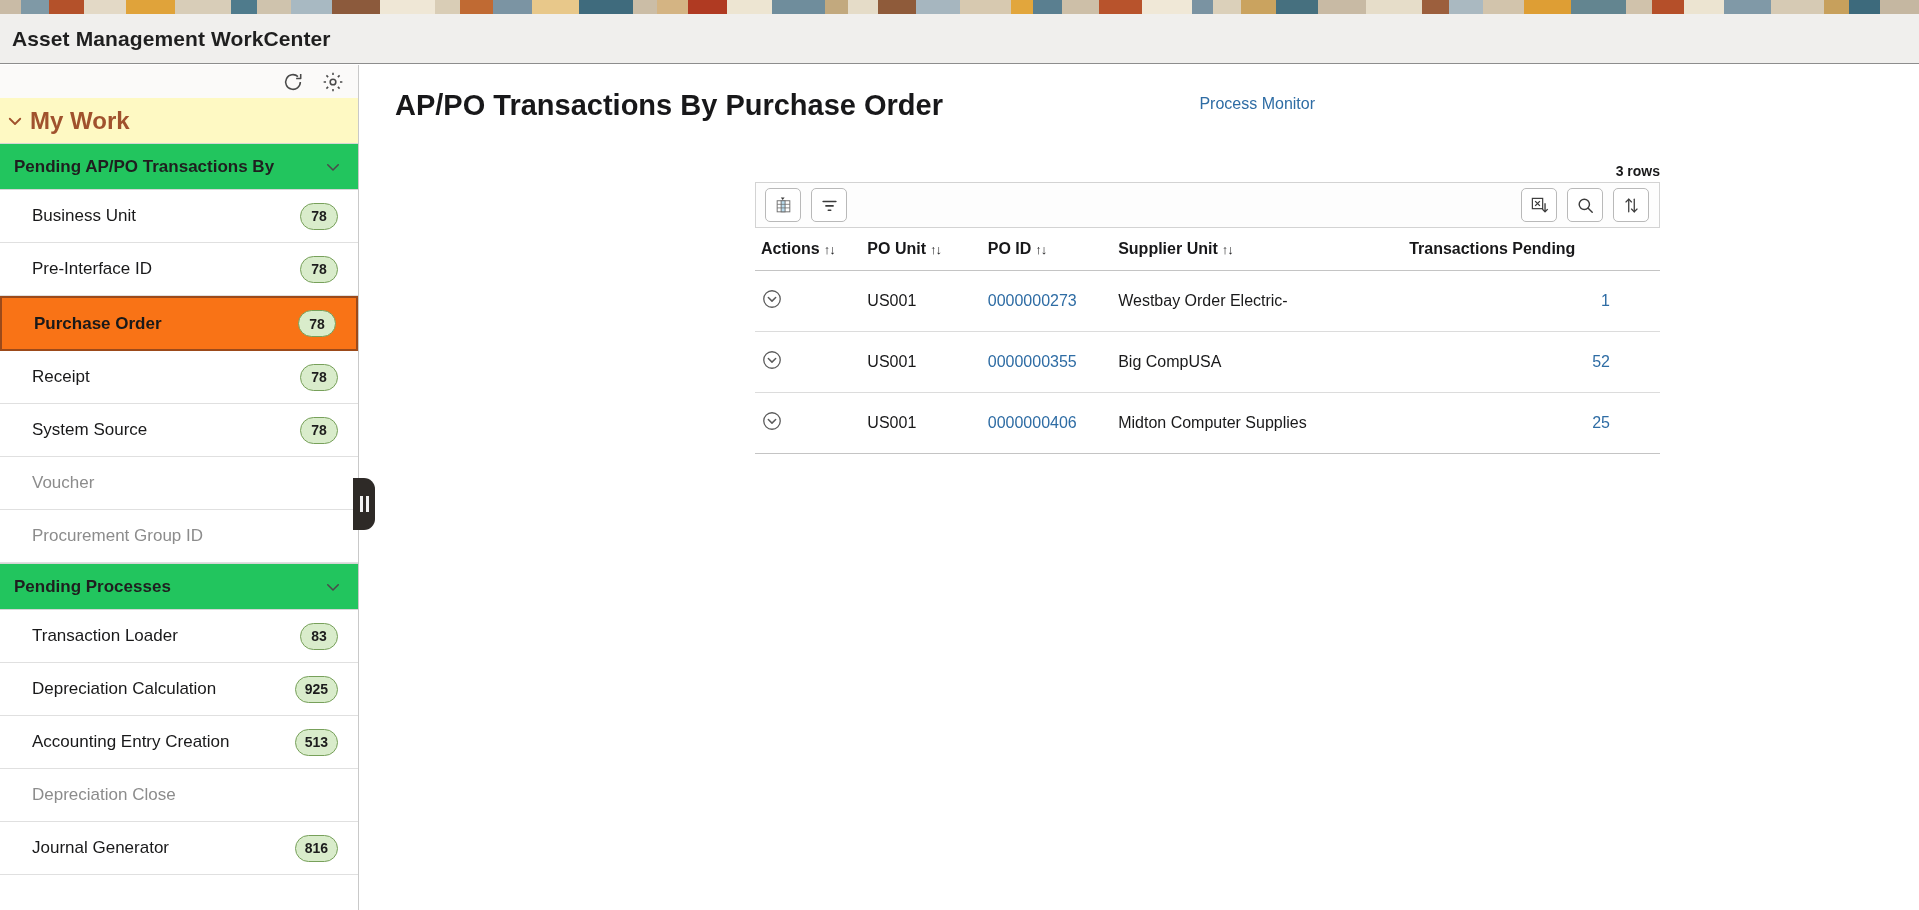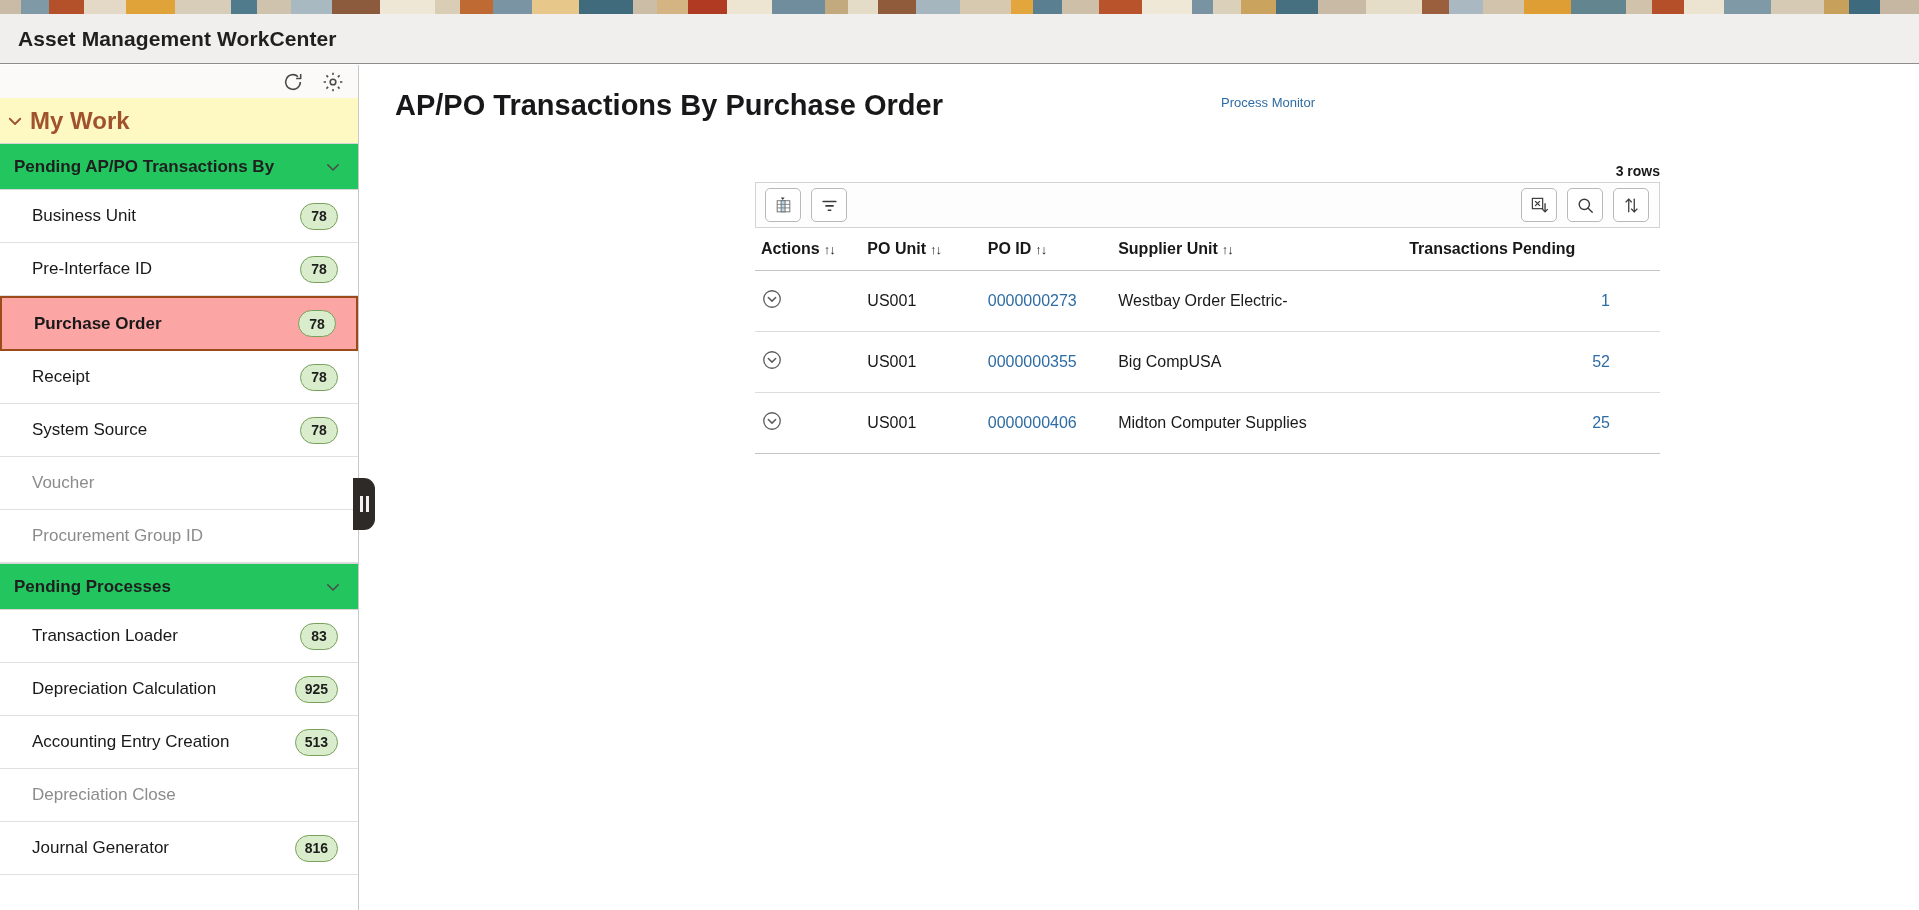--- a/index.html
+++ b/index.html
@@ -24,21 +24,21 @@
   
   #app-header {
     position: absolute; top: 14px; left: 0;
     width: 1919px; height: 50px;
     background: #f0efed;
     border-bottom: 1px solid #8d8d8d;
     display: flex; align-items: center;
   }
   #app-title {
     font-size: 21px; font-weight: bold; color: #1f1f1f;
-    padding-left: 18px; letter-spacing: .1px;
+    padding-left: 12px; letter-spacing: .1px;
   }
 
   
   #sidebar {
     position: absolute; top: 65px; left: 0;
     width: 359px; height: 845px;
     background: #ffffff;
     border-right: 1px solid #c9c9c9;
     overflow: hidden;
   }
@@ -76,21 +76,21 @@
     height: 53px;
     padding: 0 20px 0 32px;
     border-bottom: 1px solid #e0e0e0;
     background: #ffffff;
     cursor: pointer;
   }
   .nav-item .nav-label { font-size: 17px; color: #19191a; }
   .nav-item.disabled { cursor: default; }
   .nav-item.disabled .nav-label { color: #8c8c8c; }
   .nav-item.selected {
-    background: #fca5a5;
+    background: #f97316;
     border: 2px solid #9c4a1a;
     height: 55px;
   }
   .nav-item.selected .nav-label { font-weight: bold; }
 
   .badge {
     min-width: 38px; height: 27px;
     border-radius: 14px;
     background: #d9eccb;
     border: 1px solid #77a05a;
@@ -124,21 +124,21 @@
     width: 920px;
     margin-left: 35px;
     height: 50px;
   }
   #page-title {
     font-size: 29px; font-weight: bold; color: #18181a;
     position: absolute; left: 0; top: 8px;
   }
   #process-monitor-link {
     position: absolute; right: 0; top: 14px;
-    font-size: 13px; color: #2e6ca4; text-decoration: none; cursor: pointer;
+    font-size: 16px; color: #2e6ca4; text-decoration: none; cursor: pointer;
   }
 
   #rows-count {
     width: 905px; margin-left: 395px;
     text-align: right;
     font-size: 14px; font-weight: bold; color: #19191a;
     margin-top: 6px; margin-bottom: 3px;
     margin-left: 0; padding-right: 0;
   }
   #grid-wrap { margin-left: 395px; width: 905px; margin-top: 32px; }

